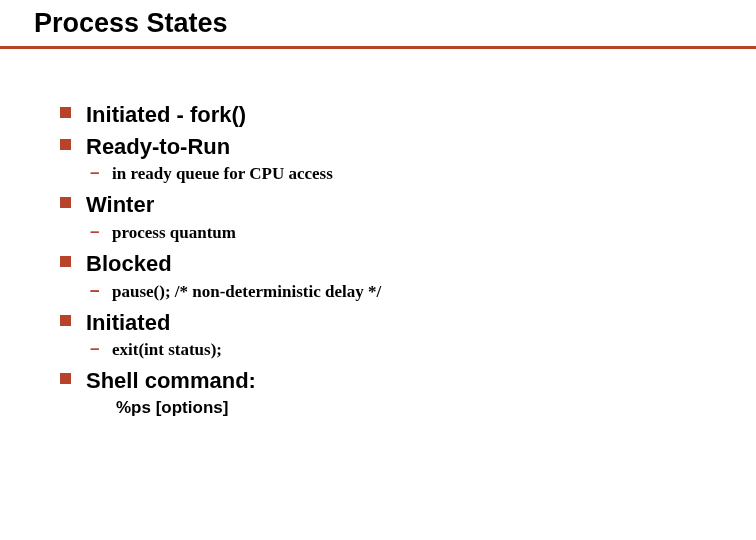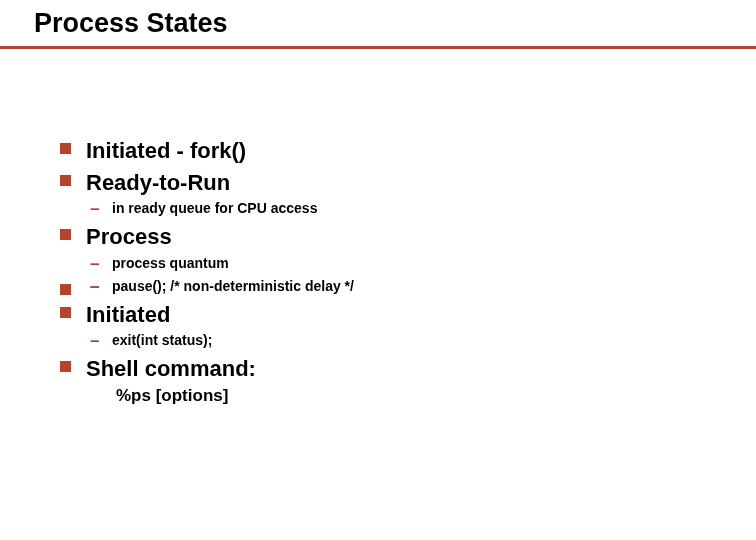--- a/index.html
+++ b/index.html
@@ -2,28 +2,28 @@
 <html><head>
 <meta charset="utf-8">
 <style>
   * { margin: 0; padding: 0; box-sizing: border-box; }
   html, body { width: 756px; height: 540px; background: #fff; font-family: Arial, Helvetica, sans-serif; color: #000; }
   .slide { position: relative; width: 756px; height: 484px; }
   .title-wrap { padding: 8px 0 0 34px; }
   .title { font-size: 27px; font-weight: bold; }
   .rule { position: absolute; left: 0; top: 46px; width: 756px; height: 3px; background: #B8432B; }
   .content { position: absolute; left: 60px; top: 100px; right: 40px; }
-  ul.level1 { list-style: none; margin-top: 36px; }
+  ul.level1 { list-style: none; }
   ul.level1 > li { position: relative; padding-left: 26px; margin-bottom: 2px; }
   ul.level1 > li > .bullet1 { position: absolute; left: 0; top: 7px; width: 11px; height: 11px; background: #B8432B; }
   ul.level1 > li > .lbl { font-size: 22px; font-weight: bold; line-height: 1.35; }
   ul.level2 { list-style: none; margin: 2px 0 4px 4px; }
   ul.level2 > li { position: relative; padding-left: 22px; }
   ul.level2 > li > .dash { position: absolute; left: 0; top: 0; font-size: 17px; font-weight: bold; color: #B8432B; }
-  ul.level2 > li > .lbl { font-size: 14px; font-weight: bold; line-height: 1.35; }
+  ul.level2 > li > .lbl { font-size: 17px; font-weight: bold; line-height: 1.35; font-family: Liberation Serif, serif; }
   .shell-cmd { margin-left: 30px; font-size: 17px; font-weight: bold; margin-top: 2px; }
   .footer { position: absolute; left: 34px; right: 28px; bottom: 18px; font-size: 10px; display: flex; justify-content: space-between; }
   .footer .mid { position: absolute; left: 0; right: 0; text-align: center; }
   .footer .left, .footer .right { position: relative; z-index: 1; }
 </style>
 </head>
 <body>
 <div class="slide">
 
 <div class="title-wrap">
@@ -42,30 +42,31 @@
       <span class="lbl">Ready-to-Run</span>
       <ul class="level2">
         <li>
           <span class="dash">–</span>
           <span class="lbl">in ready queue for CPU access</span>
         </li>
       </ul>
     </li>
     <li>
       <span class="bullet1"></span>
-      <span class="lbl">Process</span>
+      <span class="lbl">Winter</span>
       <ul class="level2">
         <li>
           <span class="dash">–</span>
           <span class="lbl">process quantum</span>
         </li>
       </ul>
     </li>
     <li>
       <span class="bullet1"></span>
+      <span class="lbl">Blocked</span>
       <ul class="level2">
         <li>
           <span class="dash">–</span>
         </li>
         <li>
           <span class="dash">–</span>
           <span class="lbl">pause();   /* non-deterministic delay */</span>
         </li>
       </ul>
     </li>

